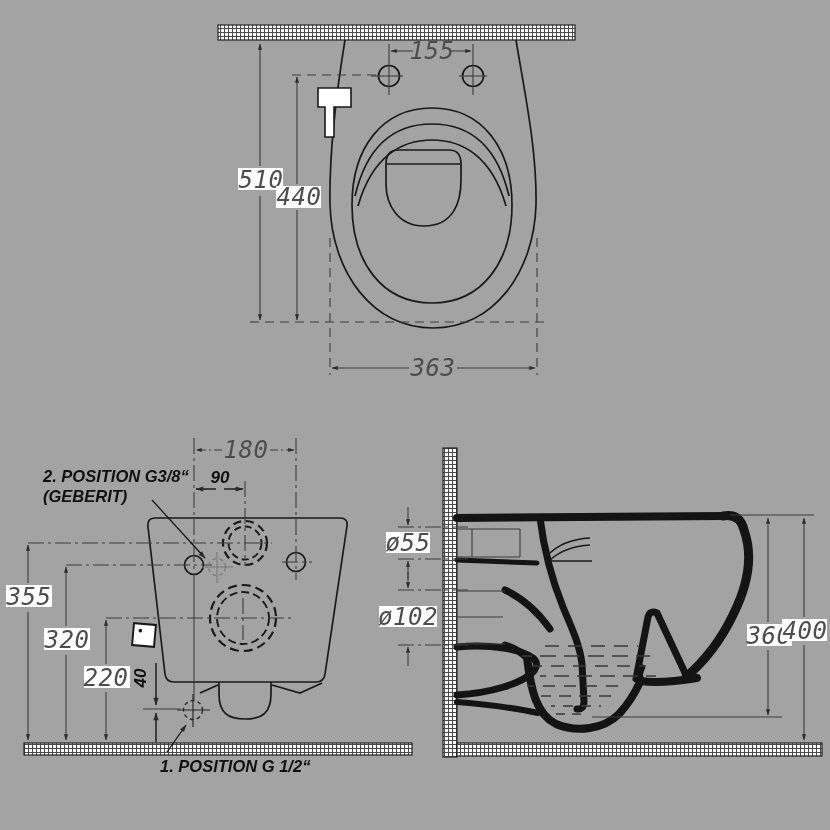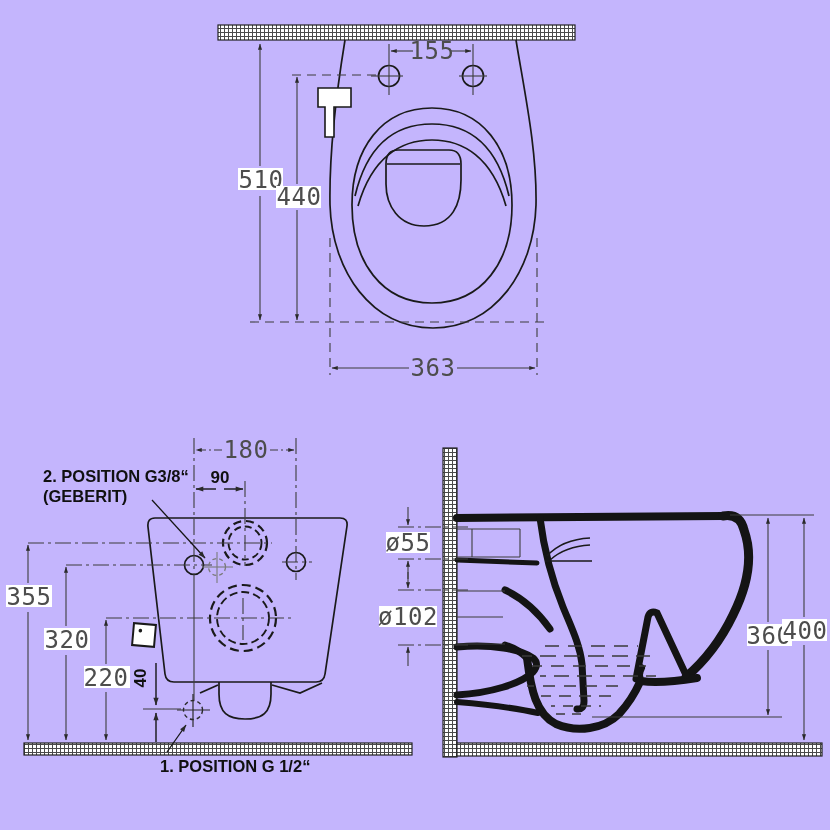--- a/index.html
+++ b/index.html
@@ -1,16 +1,16 @@
 <!DOCTYPE html>
 <html><head>
 <meta charset="utf-8">
 <style>
   html,body{margin:0;padding:0;background:#fff;}
-  .stage{width:830px;height:830px;position:relative;background:#c4b5fd;font-family:"Liberation Sans",sans-serif;}
+  .stage{width:830px;height:830px;position:relative;background:#a3a3a3;font-family:"Liberation Sans",sans-serif;font-style:italic;}
   svg{position:absolute;left:0;top:0;}
   text{user-select:none;}
   .dimtxt{font-family:"DejaVu Sans Mono",monospace;font-size:24px;fill:#4d4d4d;letter-spacing:0.5px;}
   .boldtxt{font-family:"Liberation Sans",sans-serif;font-weight:bold;font-size:16.5px;fill:#101010;}
   .bolddim{font-family:"Liberation Sans",sans-serif;font-weight:bold;font-size:17px;fill:#101010;}
   .thin{stroke:#3d3d3d;stroke-width:1.1;fill:none;}
   .draw{stroke:#1a1a1a;stroke-width:1.7;fill:none;}
   .thick{stroke:#141414;fill:none;stroke-linecap:round;}
   .dashdot{stroke:#3d3d3d;stroke-width:1.1;fill:none;stroke-dasharray:16 4 3 4;}
   .dashed{stroke:#3d3d3d;stroke-width:1.1;fill:none;stroke-dasharray:9 6;}

